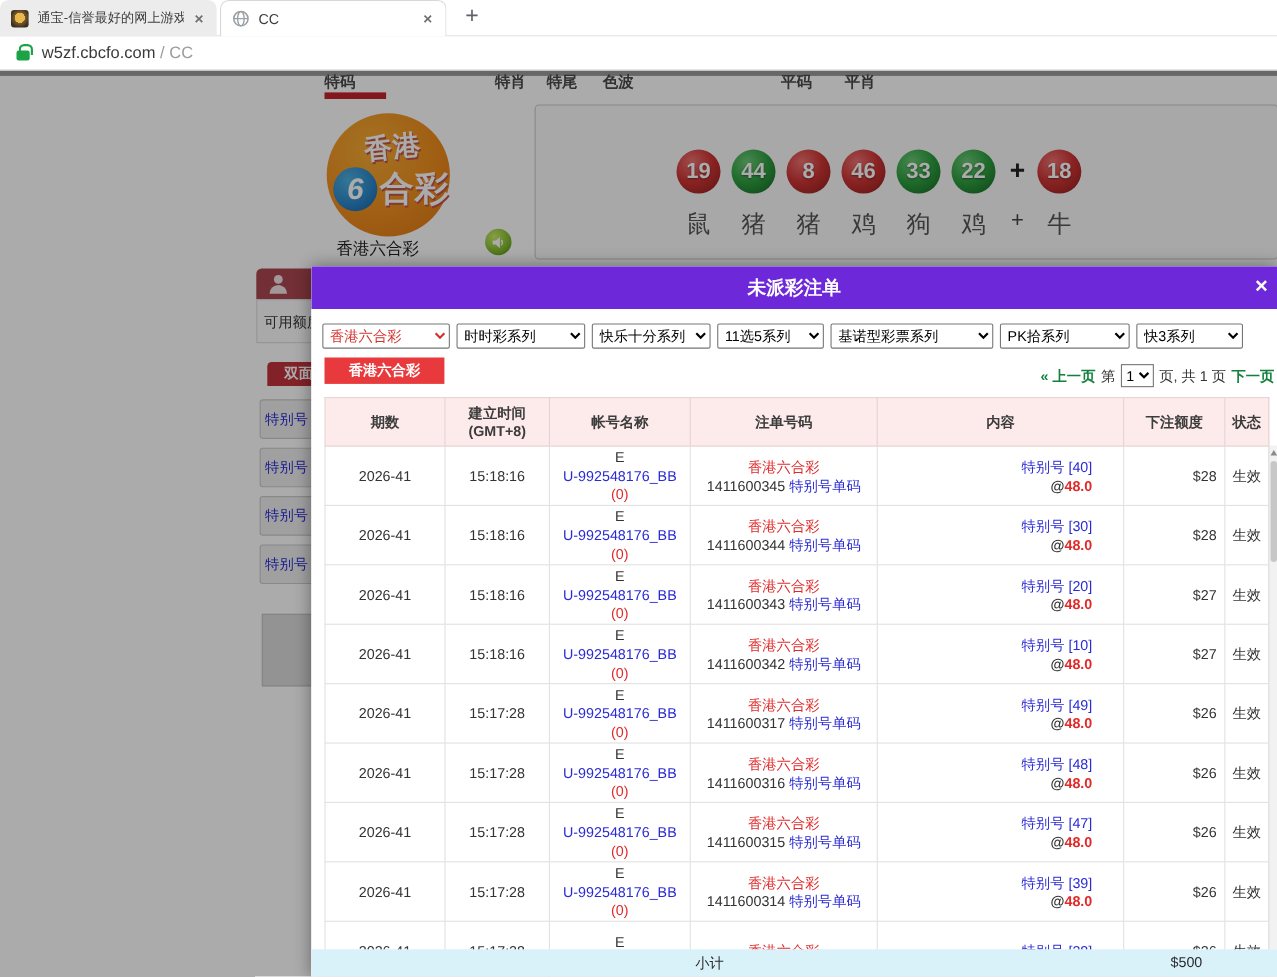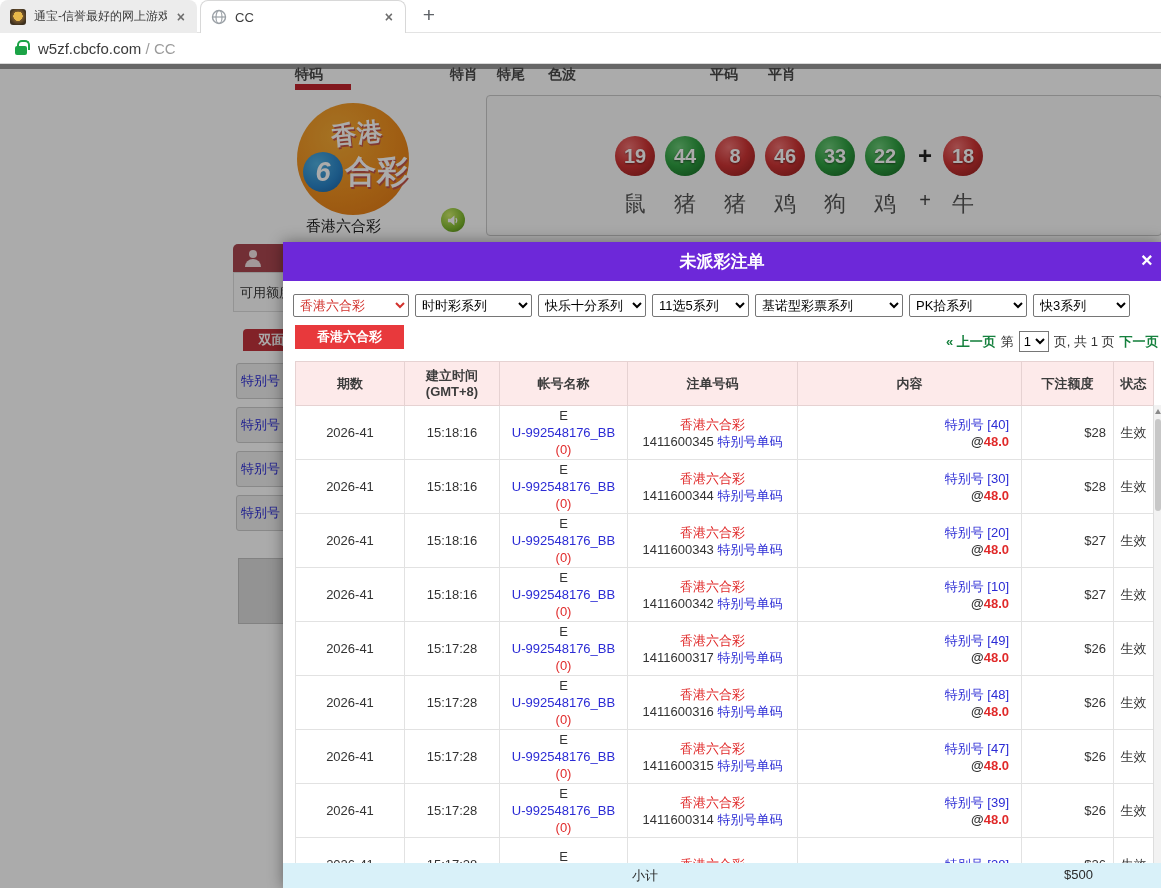--- a/index.html
+++ b/index.html
@@ -84,21 +84,21 @@
   .game-btn { position:absolute; left:12px; top:44px; width:109px; height:24px; background:#e8393c; color:#fff; font-size:13px; font-weight:bold; text-align:center; line-height:24px; cursor:pointer; }
   .pagination { position:absolute; left:663px; top:50px; white-space:nowrap; font-size:13px; color:#333; display:flex; align-items:center; gap:5px; }
   .page-link { color:#15803d; font-weight:bold; cursor:pointer; }
   .page-select { height:21px; font-size:13px; font-family:inherit; border:1px solid #767676; background:#fff; }
   
   .bet-table { position:absolute; left:12px; top:80px; width:858px; border-collapse:collapse; table-layout:fixed; font-size:13px; }
   .bet-table th { background:#fdeaea; border:1px solid #e6d2d2; font-weight:bold; color:#3c3c3c; height:44px; line-height:16px; }
   .bet-table td { border:1px solid #e2e2e2; height:54px; text-align:center; color:#333; line-height:17px; }
   .col-period{width:109px}.col-time{width:95px}.col-account{width:128px}
   .col-ticket{width:170px}.col-content{width:224px}.col-amount{width:92px}.col-status{width:40px}
-  .c-content { text-align:right !important; padding-right:12px; }
+  .c-content { text-align:right !important; padding-right:28px; }
   .c-amount { text-align:right !important; padding-right:7px; }
   .blue { color:#2b2bd5; cursor:pointer; text-decoration:none; }
   .red-txt { color:#e02a2a; }
   .bold { font-weight:bold; }
   .at { color:#333; font-weight:bold; }
   
   .tbl-scrollbar { position:absolute; left:870px; top:124px; width:8px; height:458px; background:#f2f2f2; border-left:1px solid #ddd; z-index:2; }
   .sb-up { position:absolute; left:1px; top:4px; width:0; height:0; border-left:3px solid transparent; border-right:3px solid transparent; border-bottom:5px solid #8a8a8a; }
   .sb-thumb { position:absolute; left:1px; top:14px; width:6px; height:92px; background:#c7c7c7; border-radius:3px; }
   

